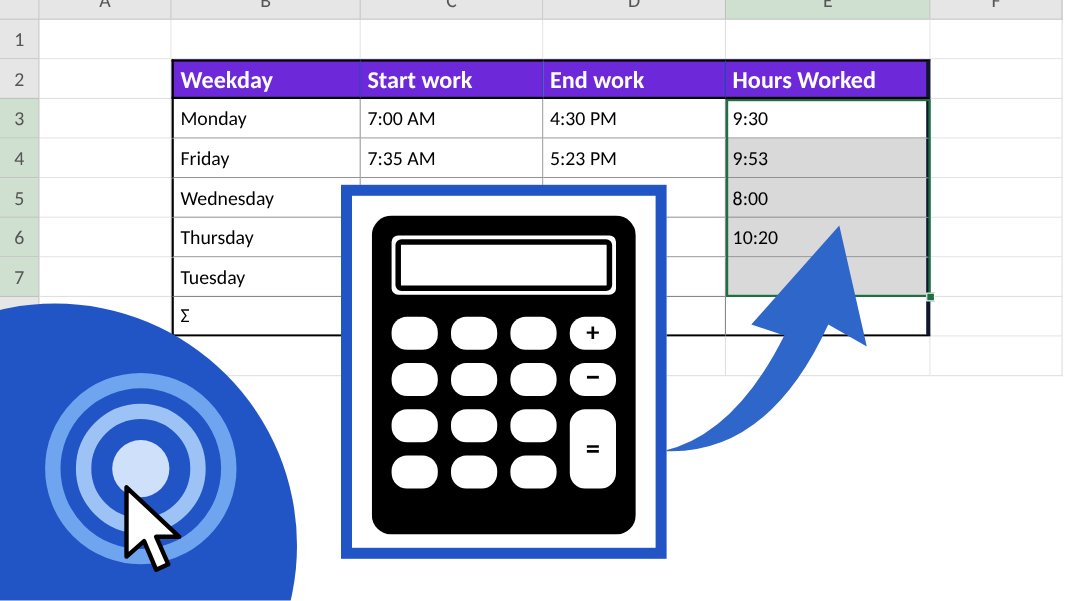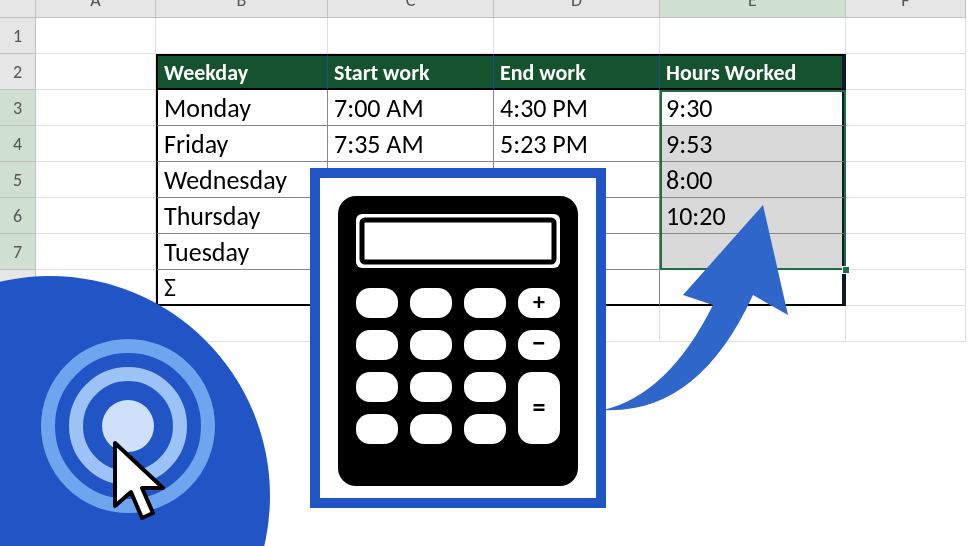--- a/index.html
+++ b/index.html
@@ -44,26 +44,26 @@
 }
 .row-header.sel {
   background: #d0e0d0;
 }
 .cell {
   border-right: 1px solid #e0e0e0;
   border-bottom: 1px solid #e0e0e0;
   display: flex;
   align-items: center;
   padding: 0 6px;
-  font-size: 26px;
+  font-size: 18px;
   color: #000;
   background: white;
 }
 .th {
-  background: #14532d;
+  background: #6d28d9;
   color: white;
   font-weight: bold;
   border-right: 1px solid #1a4aa8;
   border-bottom: 2px solid #000;
   font-size: 22px;
 }
 .td {
   border-right: 1px solid #888;
   border-bottom: 1px solid #888;
 }

